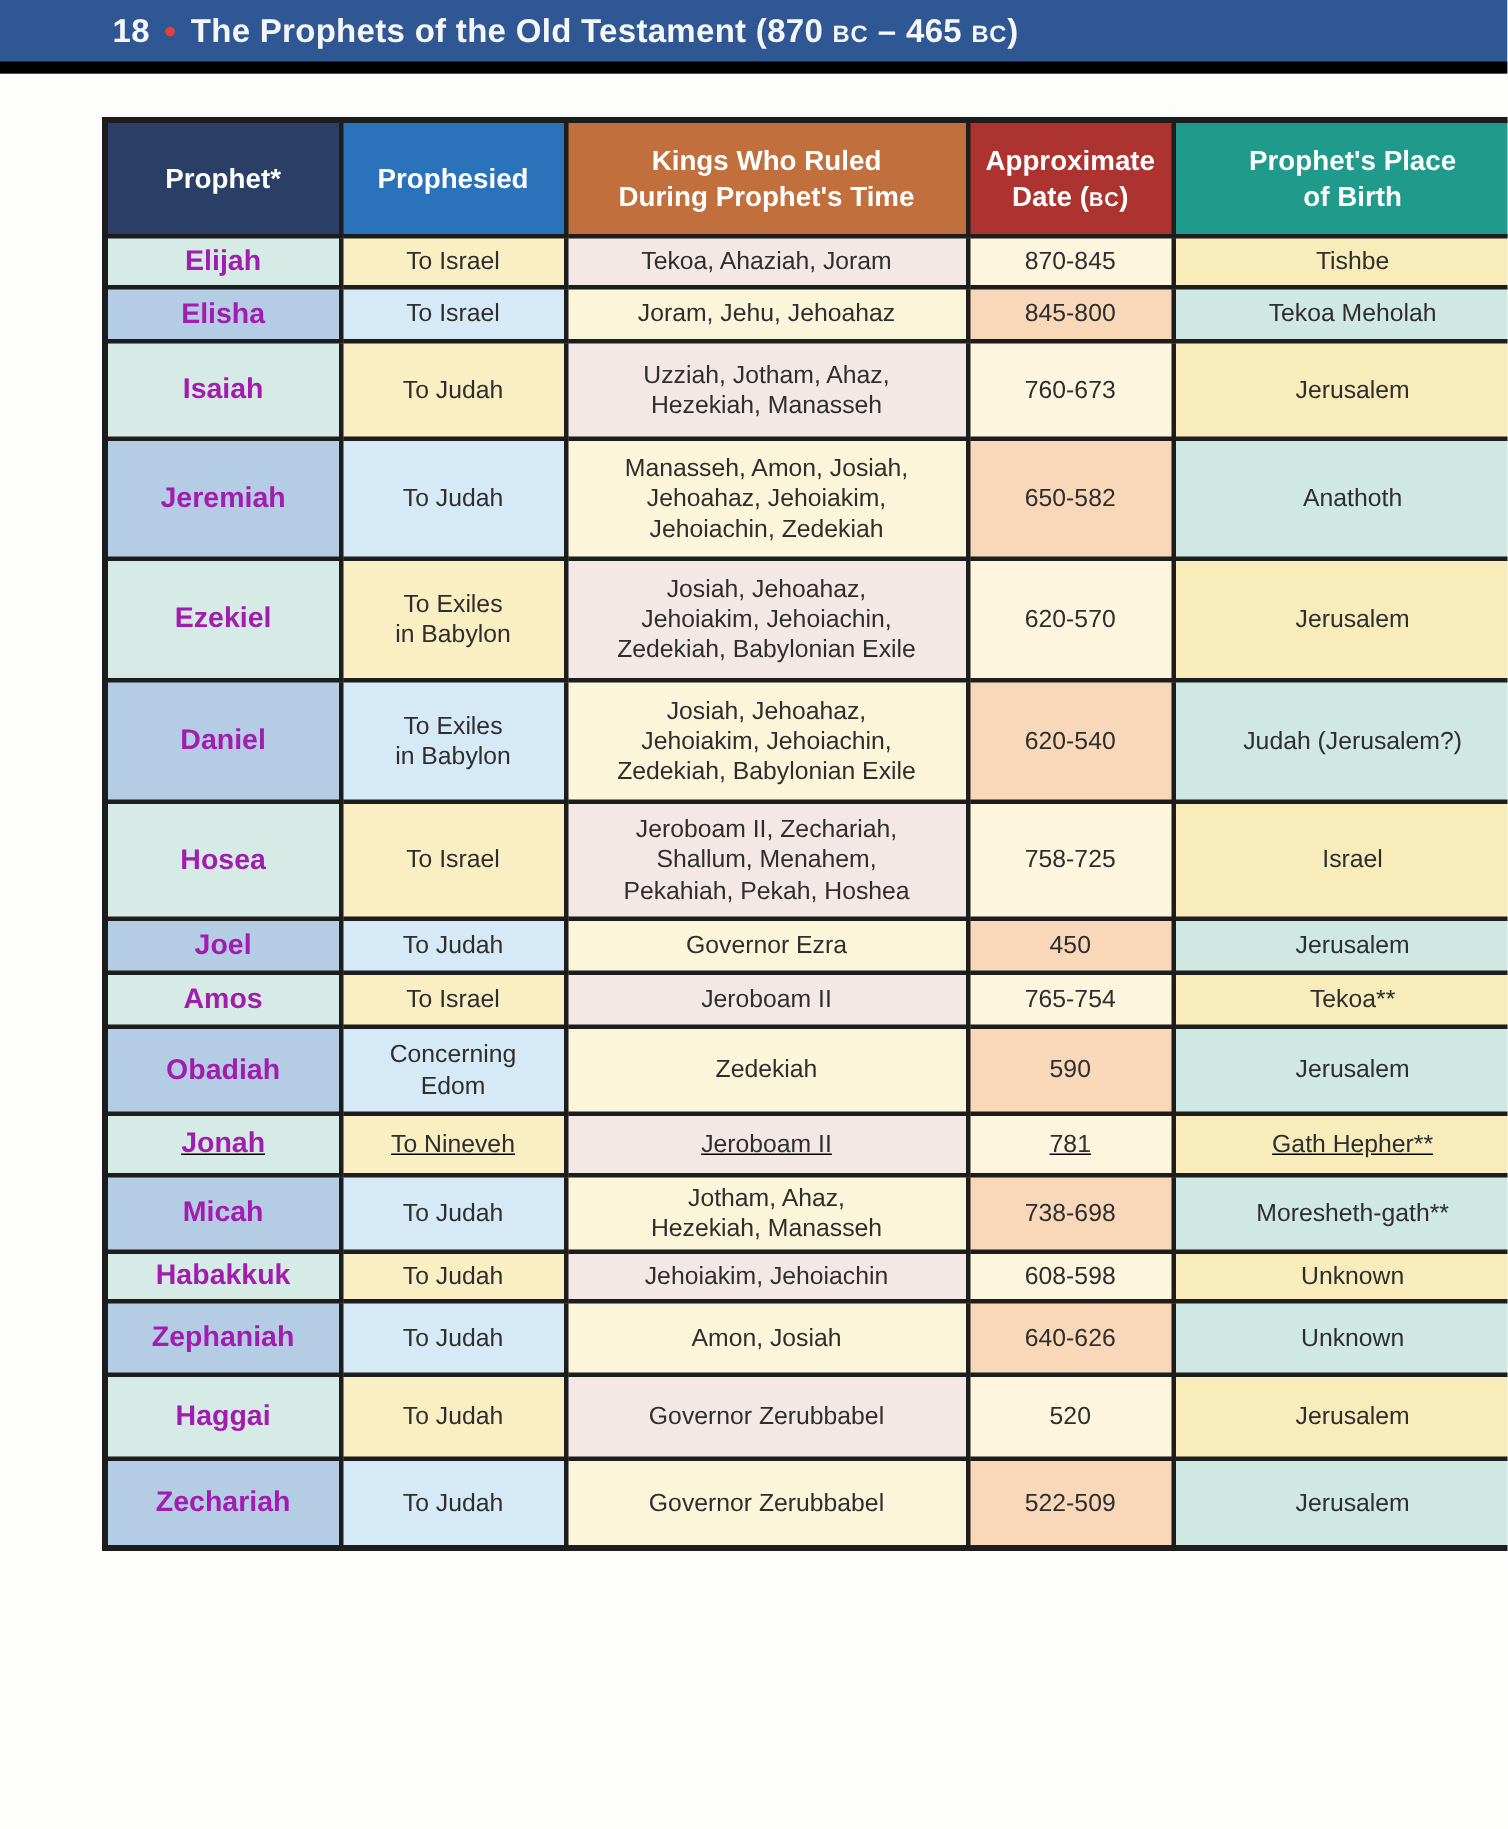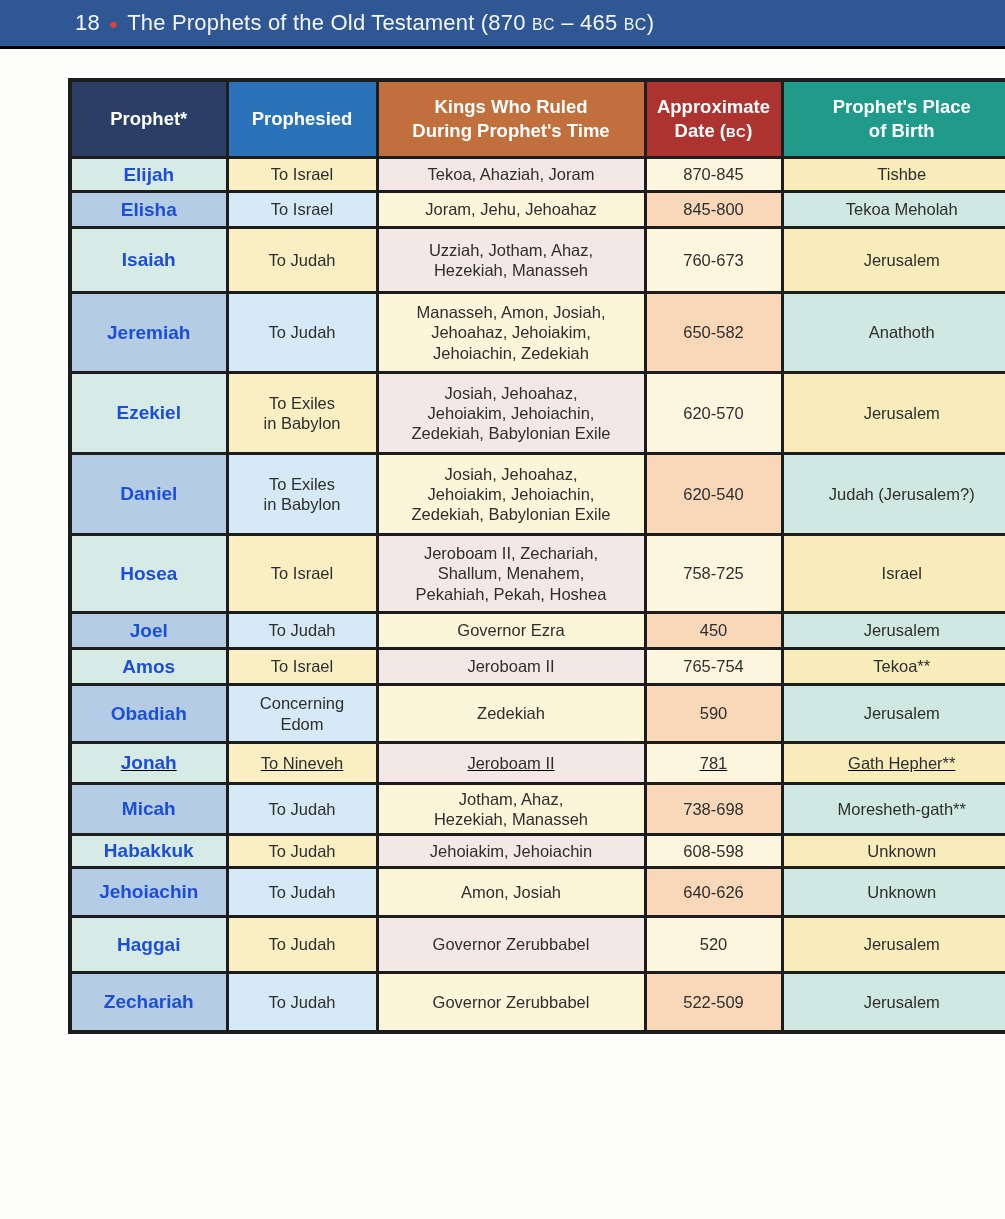--- a/index.html
+++ b/index.html
@@ -8,26 +8,26 @@
     background:#fdfdfb;
     font-family:"Liberation Sans", sans-serif;
     -webkit-font-smoothing:antialiased;
   }
   
   .banner{
     box-sizing:border-box;
     width:1005px;
     height:49px;
     background:#2e5794;
-    border-bottom:3px solid #000000;
+    border-bottom:8px solid #000000;
     display:flex;
     align-items:center;
     padding-left:75px;
     color:#f4f6f8;
-    font-weight:normal;
+    font-weight:bold;
     font-size:22px;
     letter-spacing:0.2px;
   }
   .banner .chap{margin-right:6px;}
   .banner .dot{
     color:#e5403c;
     font-size:15px;
     margin:0 9px 0 3px;
     line-height:1;
   }
@@ -63,21 +63,21 @@
     vertical-align:middle;
     font-size:16.5px;
     line-height:1.22;
     color:#2e2e2e;
     padding:3px 6px;
     white-space:pre-line;
   }
   td.col-prophet{
     font-weight:bold;
     font-size:19px;
-    color:#1d4ed8;
+    color:#a21caf;
   }
   
   tbody tr:nth-child(odd)  .col-prophet   {background:#d6ebe5;}
   tbody tr:nth-child(odd)  .col-prophesied{background:#faefc2;}
   tbody tr:nth-child(odd)  .col-kings     {background:#f4e8e6;}
   tbody tr:nth-child(odd)  .col-date      {background:#fdf5dd;}
   tbody tr:nth-child(odd)  .col-birth     {background:#f7ecba;}
   tbody tr:nth-child(even) .col-prophet   {background:#b4cde4;}
   tbody tr:nth-child(even) .col-prophesied{background:#d5eaf6;}
   tbody tr:nth-child(even) .col-kings     {background:#fbf5d9;}
@@ -223,21 +223,21 @@
             <td class="col-birth">Moresheth-gath**</td>
           </tr>
           <tr style="height: 33px;">
             <td class="col-prophet">Habakkuk</td>
             <td class="col-prophesied">To Judah</td>
             <td class="col-kings">Jehoiakim, Jehoiachin</td>
             <td class="col-date">608-598</td>
             <td class="col-birth">Unknown</td>
           </tr>
           <tr style="height: 49px;">
-            <td class="col-prophet">Jehoiachin</td>
+            <td class="col-prophet">Zephaniah</td>
             <td class="col-prophesied">To Judah</td>
             <td class="col-kings">Amon, Josiah</td>
             <td class="col-date">640-626</td>
             <td class="col-birth">Unknown</td>
           </tr>
           <tr style="height: 56px;">
             <td class="col-prophet">Haggai</td>
             <td class="col-prophesied">To Judah</td>
             <td class="col-kings">Governor Zerubbabel</td>
             <td class="col-date">520</td>

